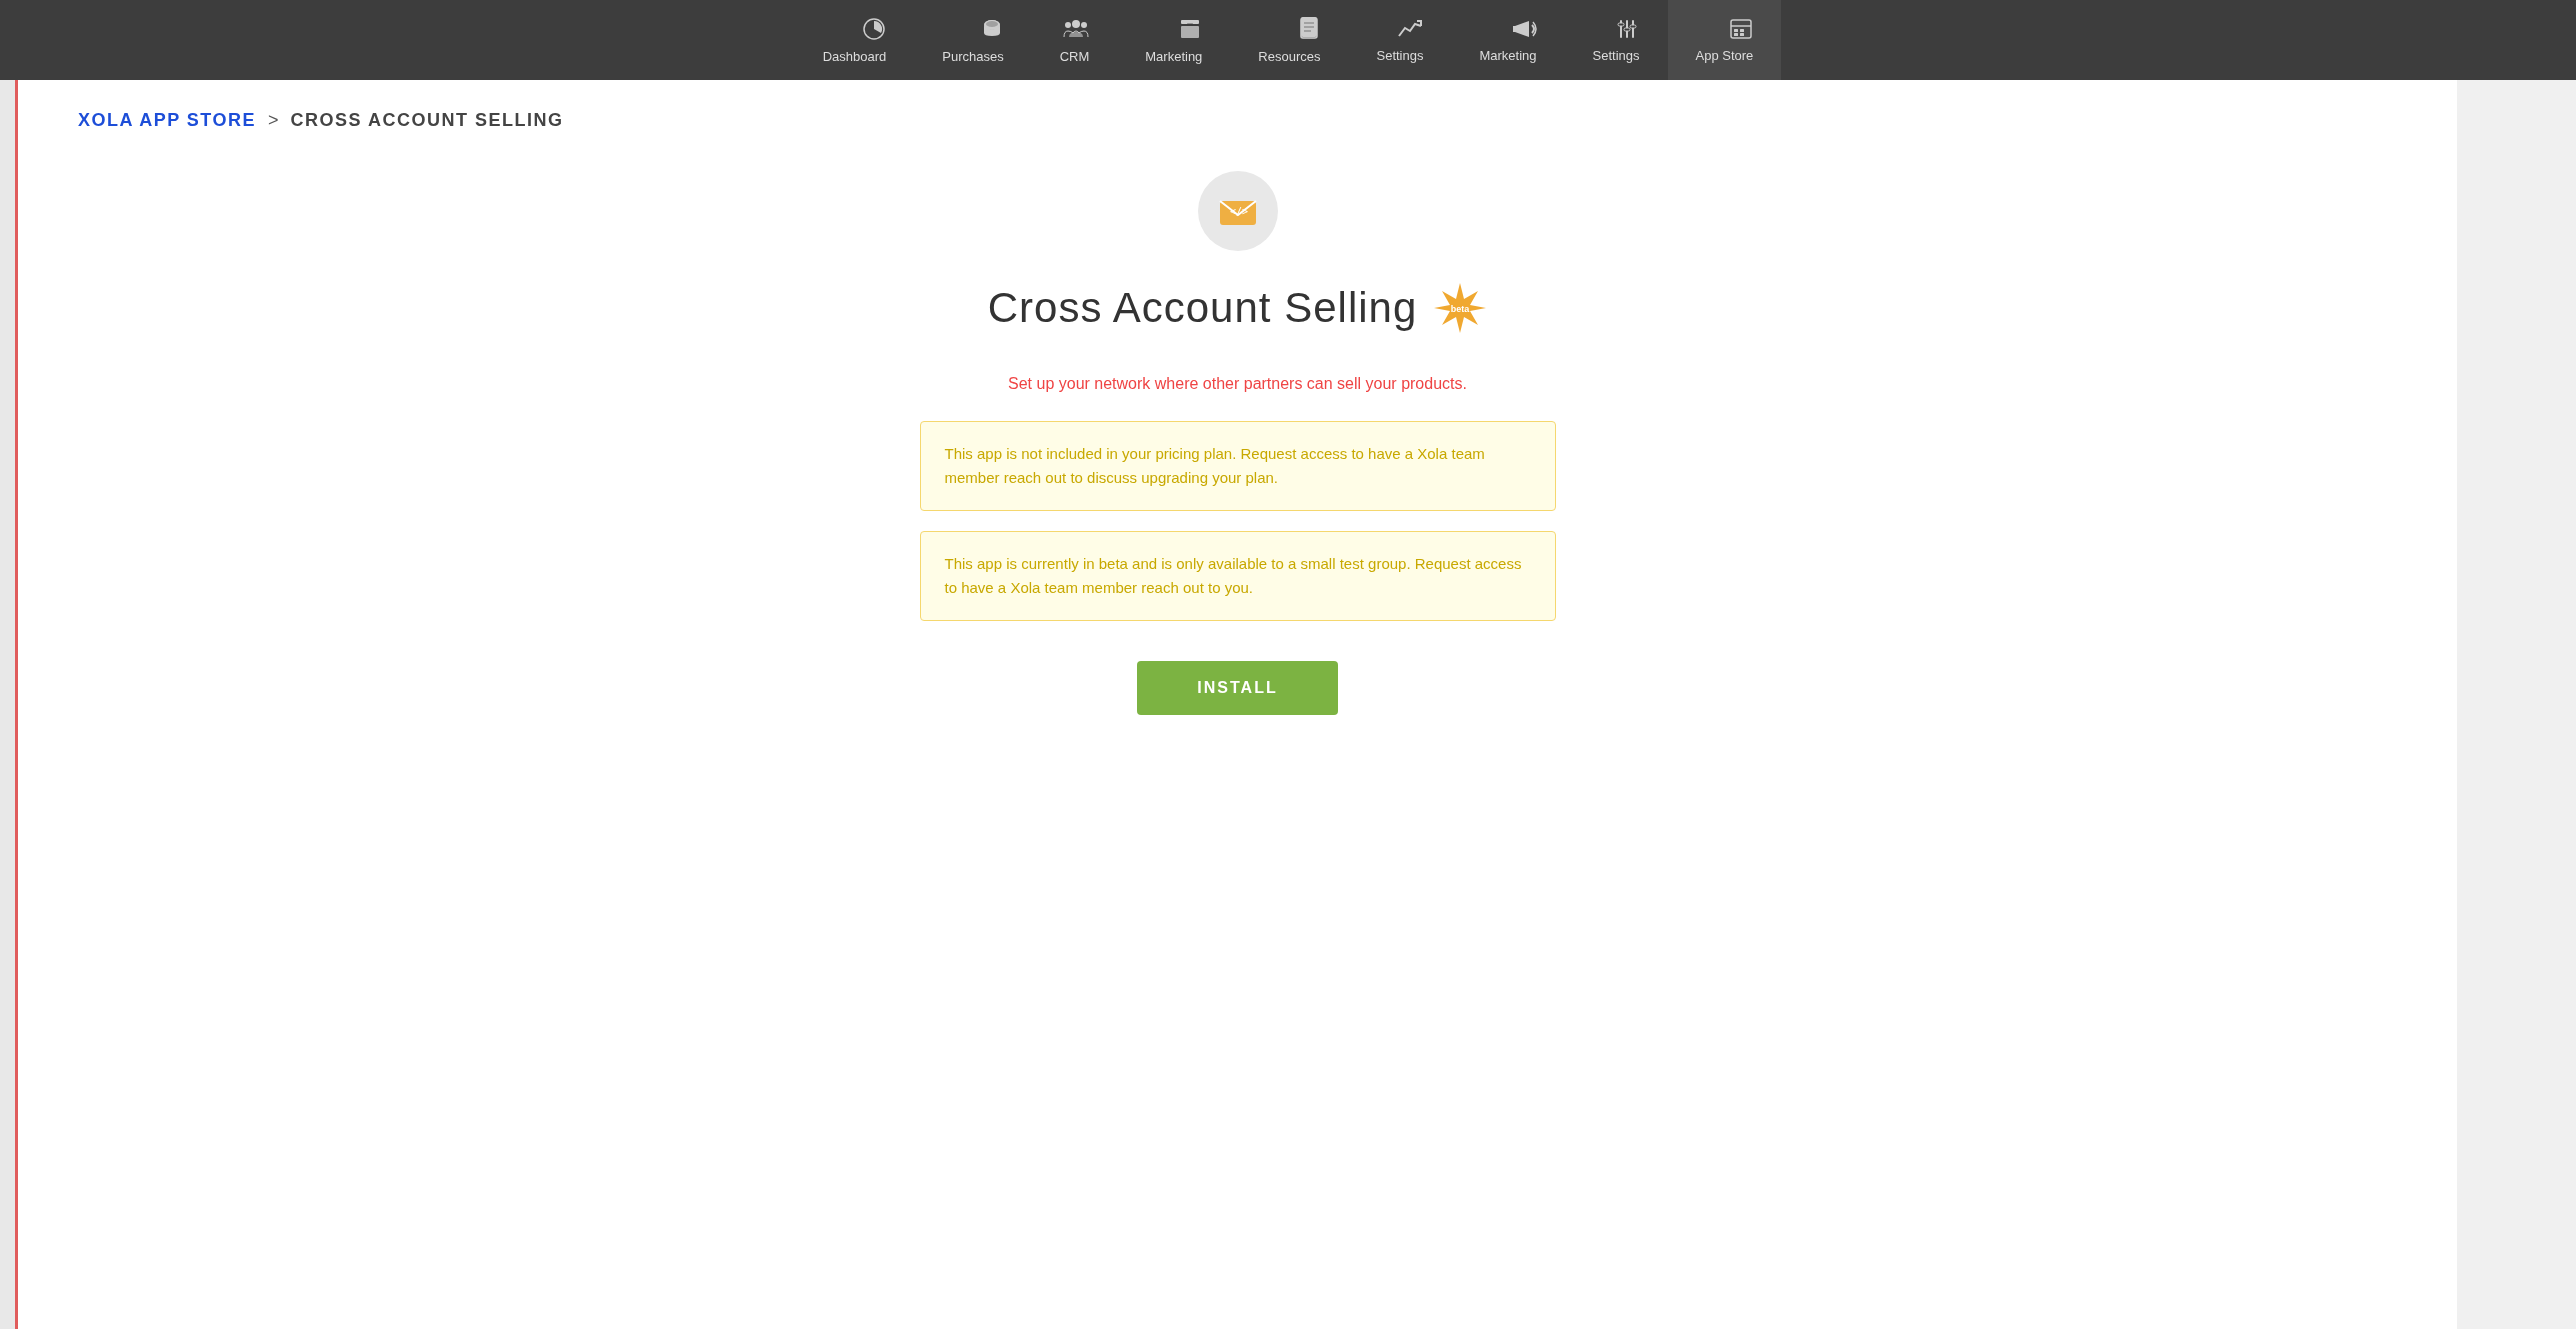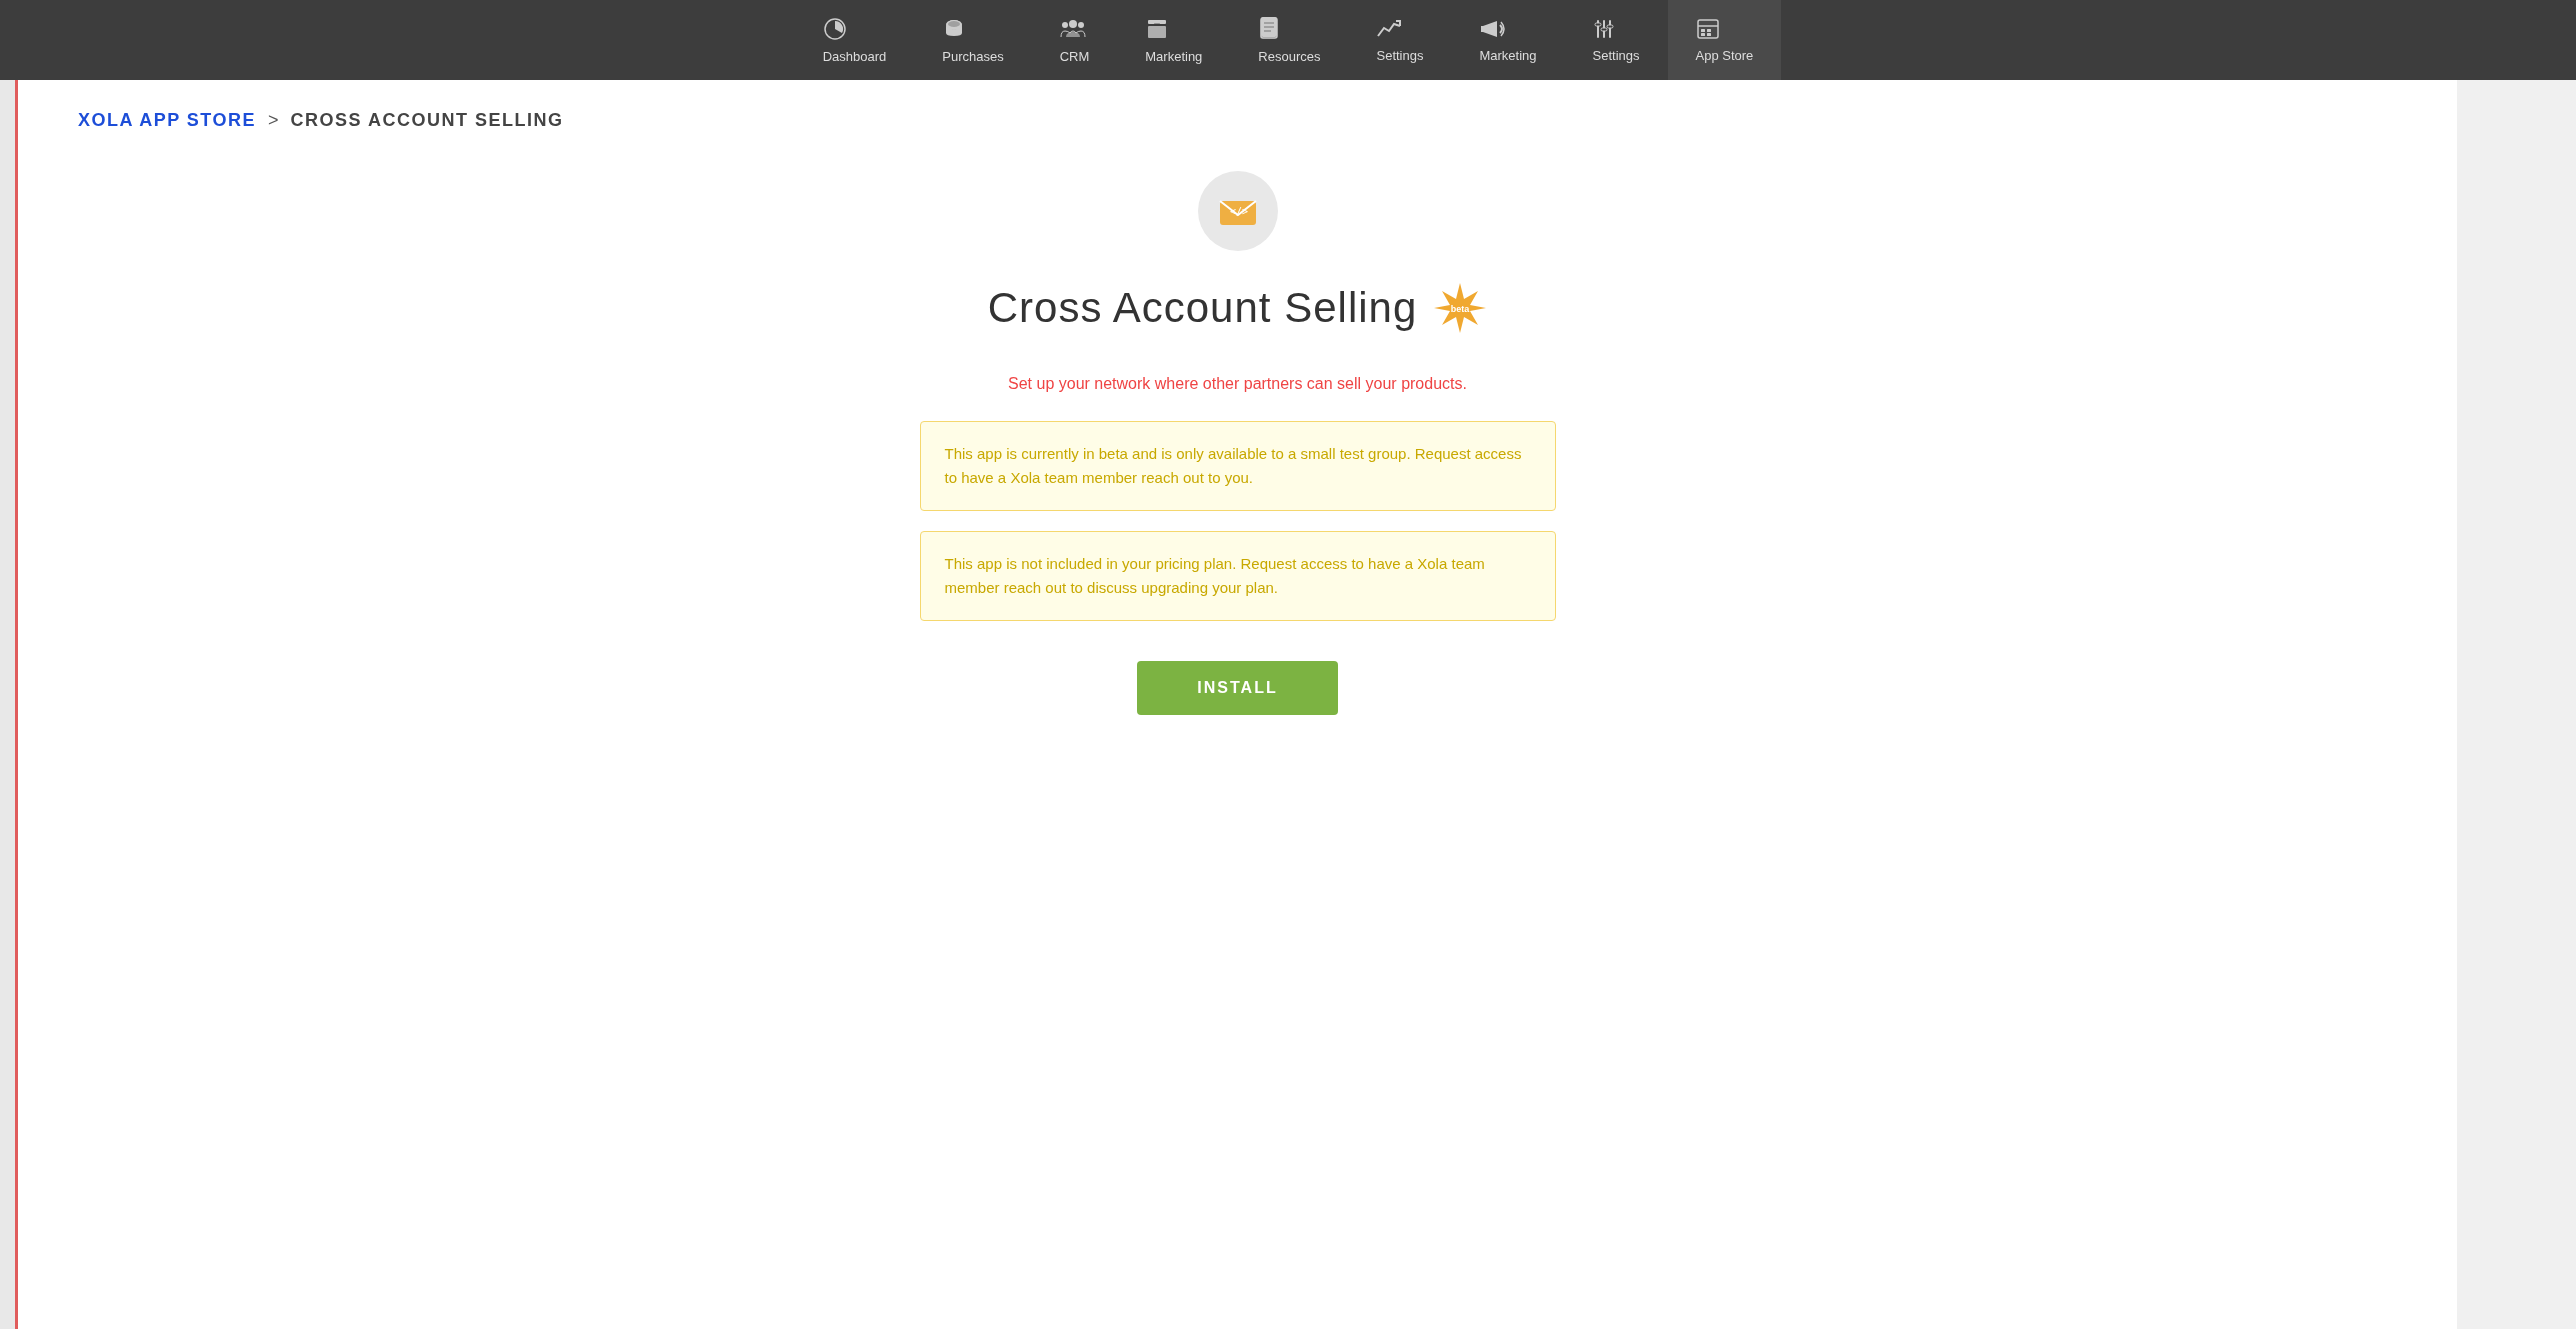--- a/index.html
+++ b/index.html
@@ -22,21 +22,21 @@
 
     .nav-items {
       display: flex;
       align-items: center;
       gap: 0;
     }
 
     .nav-item {
       display: flex;
       flex-direction: column;
-      align-items: flex-start;
+      align-items: flex-end;
       justify-content: center;
       color: #ccc;
       text-decoration: none;
       padding: 0 28px;
       height: 80px;
       cursor: pointer;
       font-size: 13px;
       gap: 5px;
       transition: background 0.2s;
     }
@@ -348,25 +348,25 @@
         <svg width="54" height="54" viewBox="0 0 54 54">
           <polygon points="27,2 31,18 45,10 37,24 53,27 37,30 45,44 31,36 27,52 23,36 9,44 17,30 1,27 17,24 9,10 23,18" fill="#f0a830"></polygon>
           <text x="27" y="31" text-anchor="middle" font-size="9" fill="#fff" font-family="Helvetica Neue, sans-serif" font-weight="700">beta</text>
         </svg>
       </div>
     </div>
 
     <p class="app-description">Set up your network where other partners can sell your products.</p>
 
     <div class="warning-box">
+      <p>This app is not included in your pricing plan. Request access to have a Xola team member reach out to discuss upgrading your plan.</p>
+    </div>
+
+    <div class="warning-box">
       <p>This app is currently in beta and is only available to a small test group. Request access to have a Xola team member reach out to you.</p>
-    </div>
-
-    <div class="warning-box">
-      <p>This app is not included in your pricing plan. Request access to have a Xola team member reach out to discuss upgrading your plan.</p>
     </div>
 
     <div class="install-btn-wrapper">
       <button class="install-btn">INSTALL</button>
     </div>
 
   </div>
 
   <div class="right-bg"></div>
 </div>

